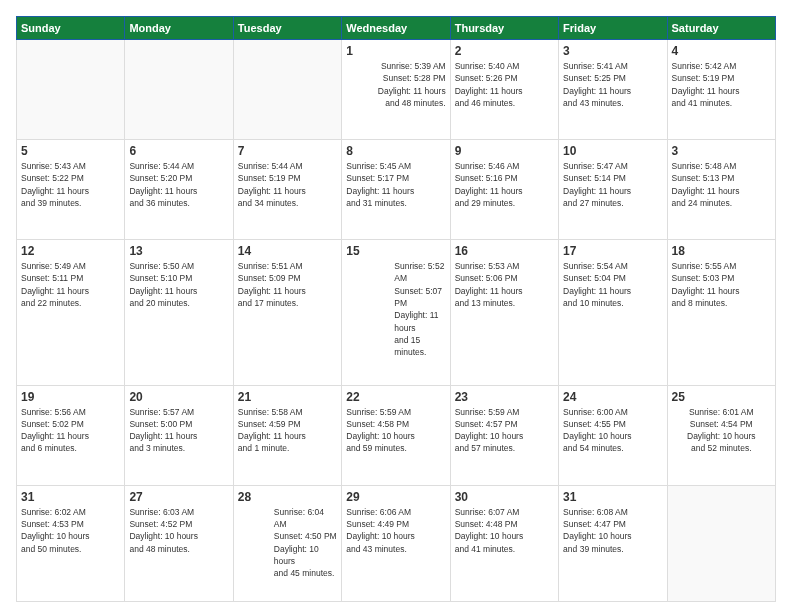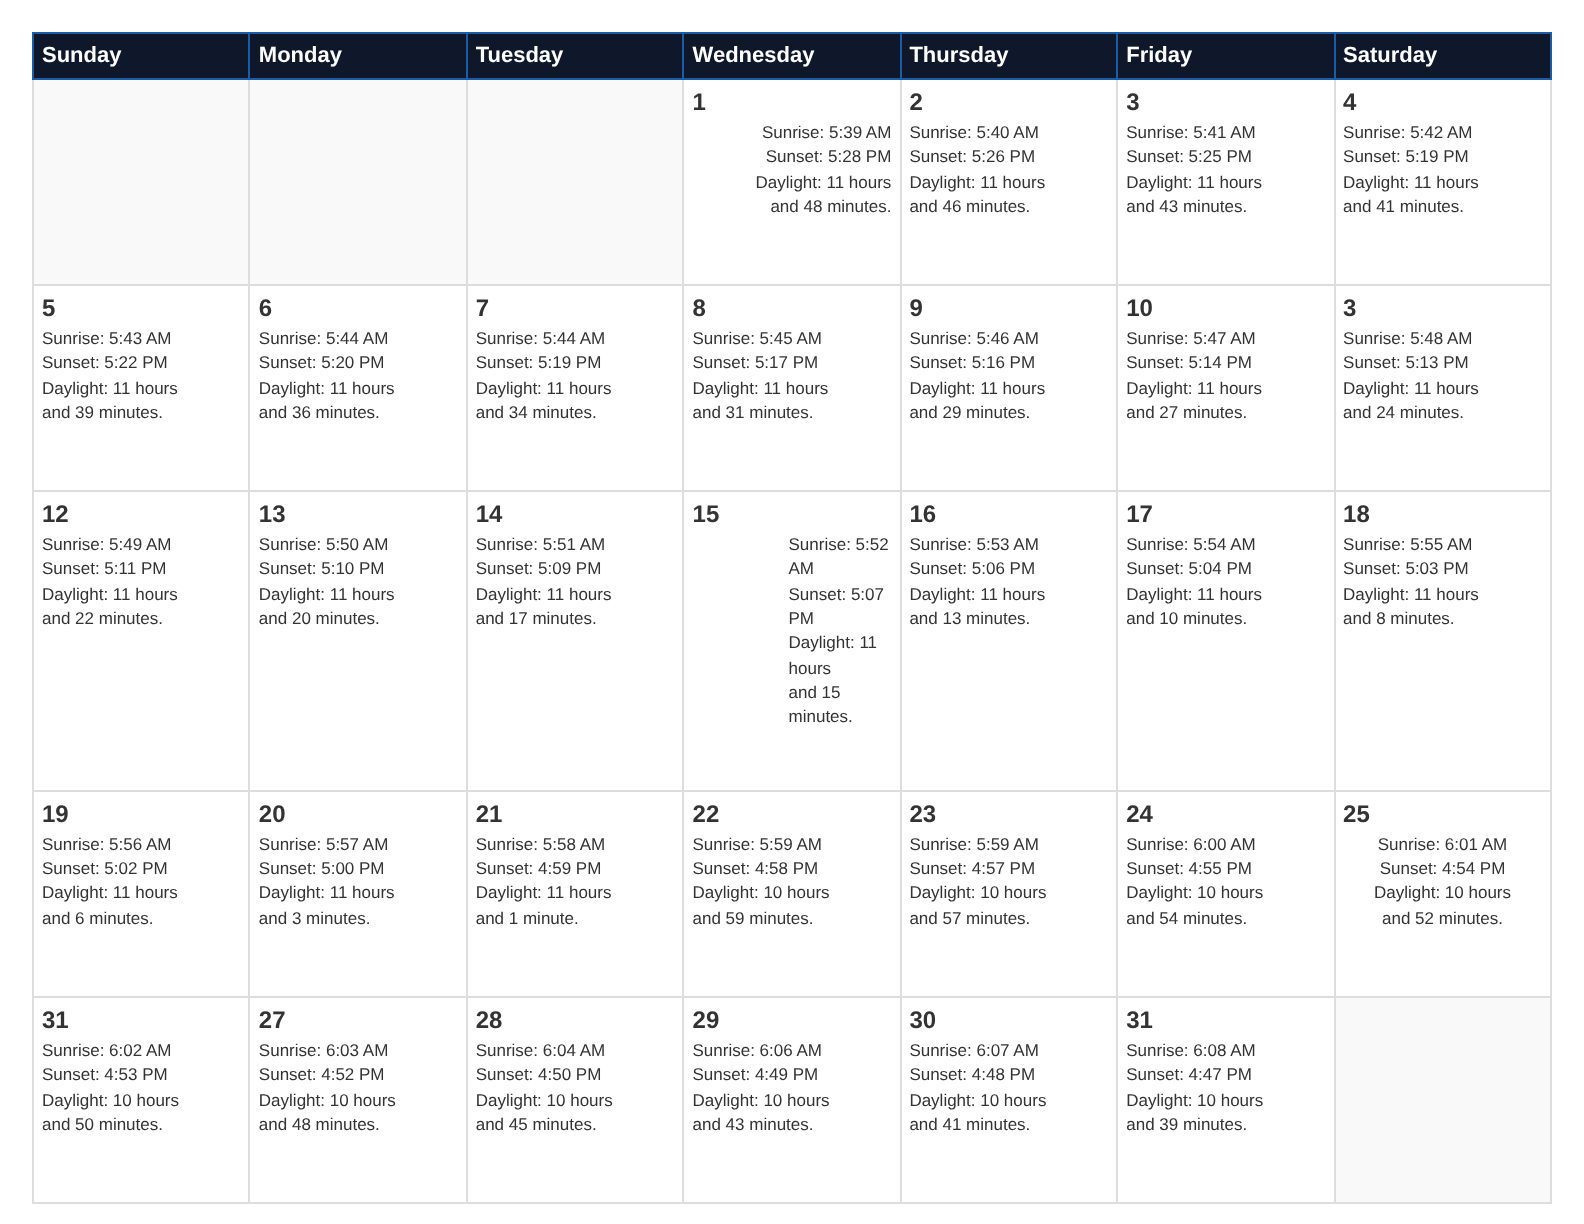--- a/index.html
+++ b/index.html
@@ -62,21 +62,21 @@
       color: #555;
     }
     .calendar {
       border: 1px solid #ccc;
       border-collapse: collapse;
       width: 100%;
       flex: 1;
       table-layout: fixed;
     }
     .calendar th {
-      background-color: #0f172a;
+      background-color: #15803d;
       color: #fff;
       font-size: 11px;
       font-weight: bold;
       padding: 5px 4px;
       text-align: left;
       border: 1px solid #1a5da5;
     }
     .calendar td {
       border: 1px solid #ddd;
       vertical-align: top;
@@ -315,21 +315,21 @@
           </td>
           <td>
             <span class="day-num">27</span>
             <div class="day-info" style="white-space: pre-line;">Sunrise: 6:03 AM
 Sunset: 4:52 PM
 Daylight: 10 hours
 and 48 minutes.</div>
           </td>
           <td>
             <span class="day-num">28</span>
-            <div class="day-info" style="white-space: pre-line;">Sunrise: 6:04 AM
+            <div class="day-info" style="white-space: pre-line; margin-left: 36px;">Sunrise: 6:04 AM
 Sunset: 4:50 PM
 Daylight: 10 hours
 and 45 minutes.</div>
           </td>
           <td>
             <span class="day-num">29</span>
             <div class="day-info" style="white-space: pre-line;">Sunrise: 6:06 AM
 Sunset: 4:49 PM
 Daylight: 10 hours
 and 43 minutes.</div>

